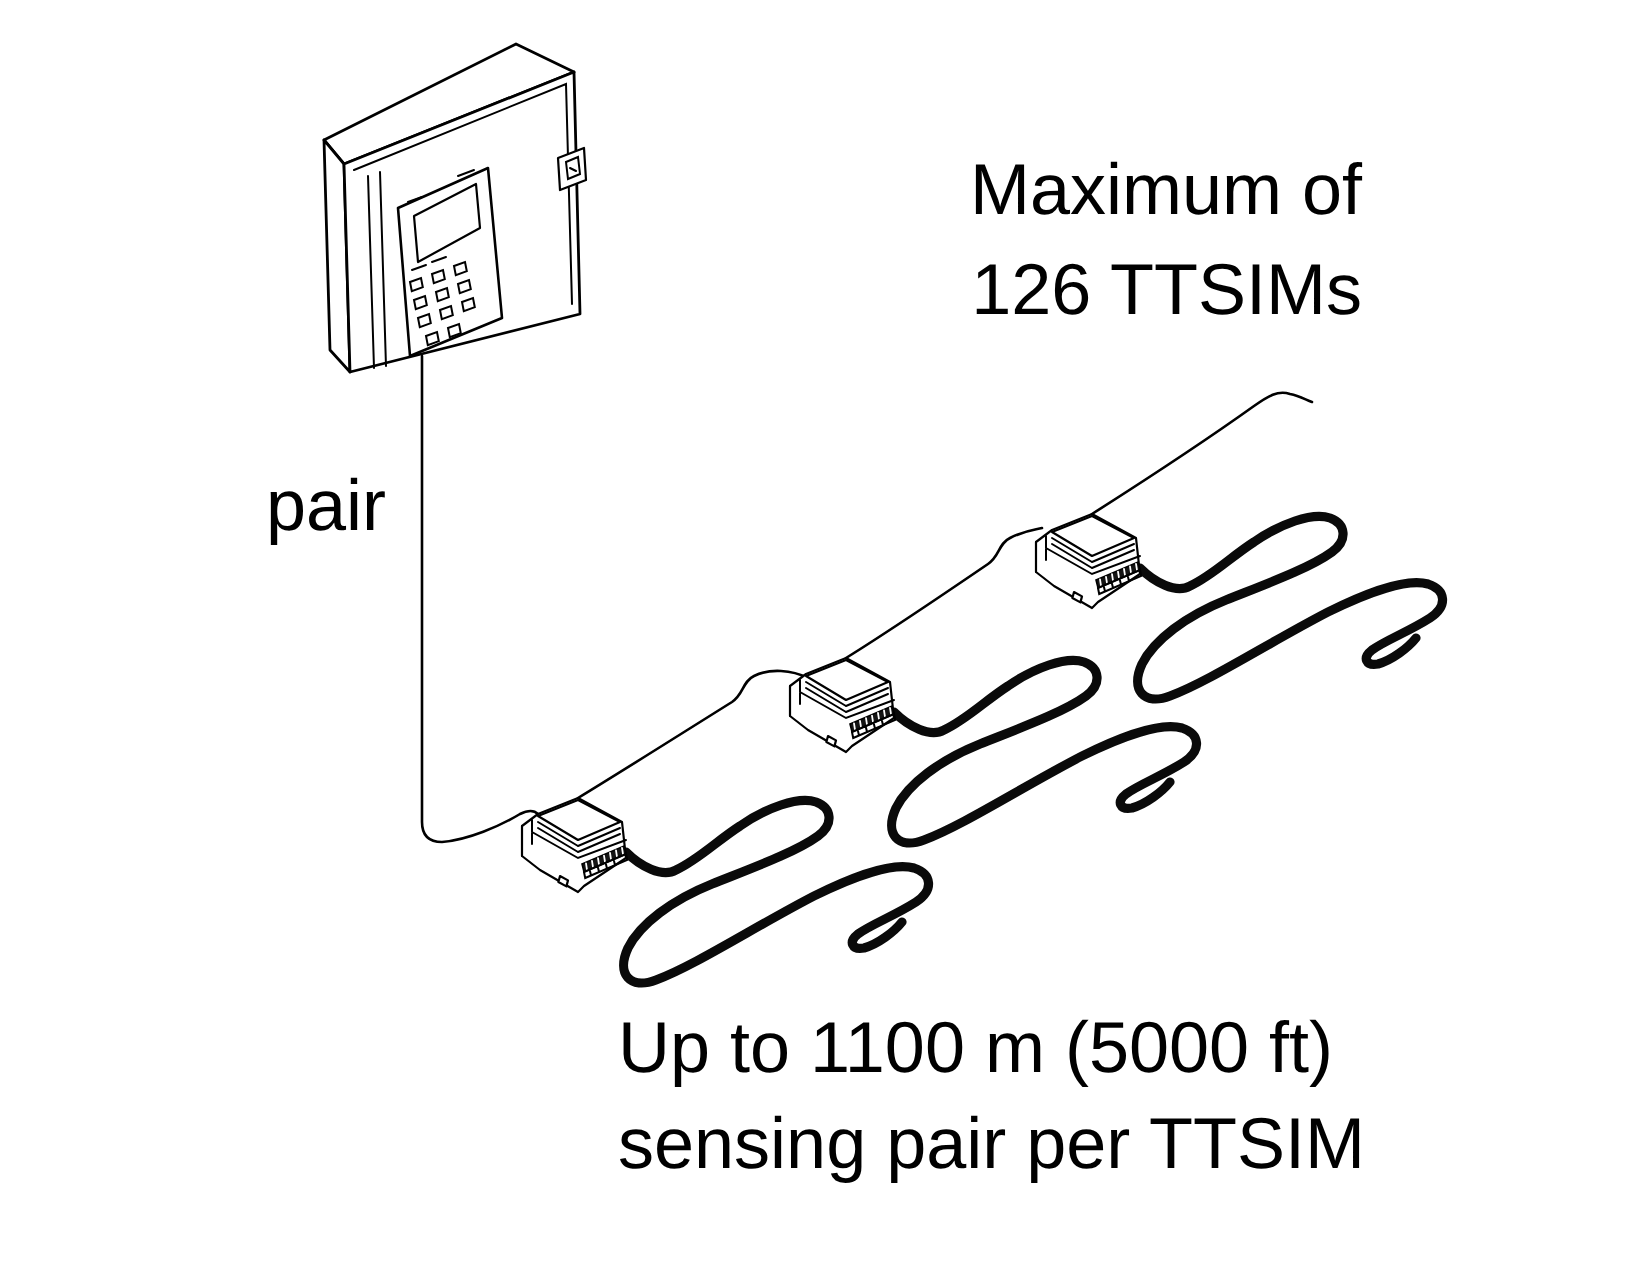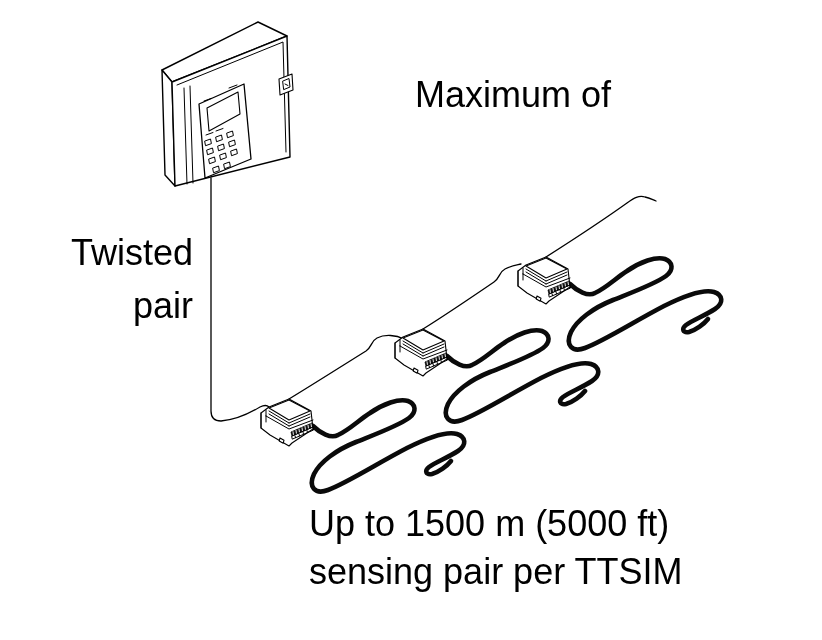--- a/index.html
+++ b/index.html
@@ -3,21 +3,21 @@
 <meta charset="utf-8">
 <style>
   html,body{margin:0;padding:0;background:#fff;}
   .stage{
     position:relative;width:822px;height:640px;background:#ffffff;
     overflow:hidden;font-family:"Liberation Sans", sans-serif;color:#000;
   }
   .stage svg{position:absolute;left:0;top:0;}
   .lbl{position:absolute;color:#000;}
   .lbl span{display:block;}
-  .lbl-max{left:415px;top:70px;width:266px;text-align:left;font-size:36px;line-height:50px;}
+  .lbl-max{left:415px;top:70px;width:266px;text-align:right;font-size:36px;line-height:50px;}
   .lbl-net{left:18px;top:226px;width:175px;text-align:right;font-size:36px;line-height:53px;}
   .lbl-sense{left:309px;top:500px;width:480px;text-align:left;font-size:36px;line-height:48px;}
   .thin{fill:none;stroke:#000;stroke-width:1.3;stroke-linejoin:round;stroke-linecap:round;}
   .mod{fill:#ffffff;stroke:#000;stroke-width:1.1;stroke-linejoin:round;}
   .modline{fill:none;stroke:#000;stroke-width:1;stroke-linecap:round;}
   .dark{fill:#141414;stroke:#000;stroke-width:0.8;}
   .tick{fill:none;stroke:#ffffff;stroke-width:0.9;stroke-linecap:round;}
   .cable{fill:none;stroke:#0a0a0a;stroke-width:4.6;stroke-linecap:round;stroke-linejoin:round;}
   .panelface{fill:#ffffff;stroke:#000;stroke-width:1.4;stroke-linejoin:round;}
 </style>
@@ -99,25 +99,25 @@
         <use href="#btn" x="213" y="168"></use>
           <use href="#btn" x="224" y="164"></use>
       </g>
       <path class="mod" d="M279 79 L292 74 L293 90 L280 95 Z"></path>
       <path class="modline" d="M283 81 L289 78.5 L290 87 L284 89.5 Z M285 84 l3 1.5"></path>
     </g>
   </svg>
 
   <div class="lbl lbl-max">
     <span>Maximum of</span>
+    <span>126 TTSIMs</span>
   </div>
 
   <div class="lbl lbl-net">
-    <span>Twisted</span>
     <span>pair</span>
   </div>
 
   <div class="lbl lbl-sense">
-    <span>Up to 1500 m (5000 ft)</span>
+    <span>Up to 1100 m (5000 ft)</span>
     <span>sensing pair per TTSIM</span>
   </div>
 
 </div>
 
 </body></html>

